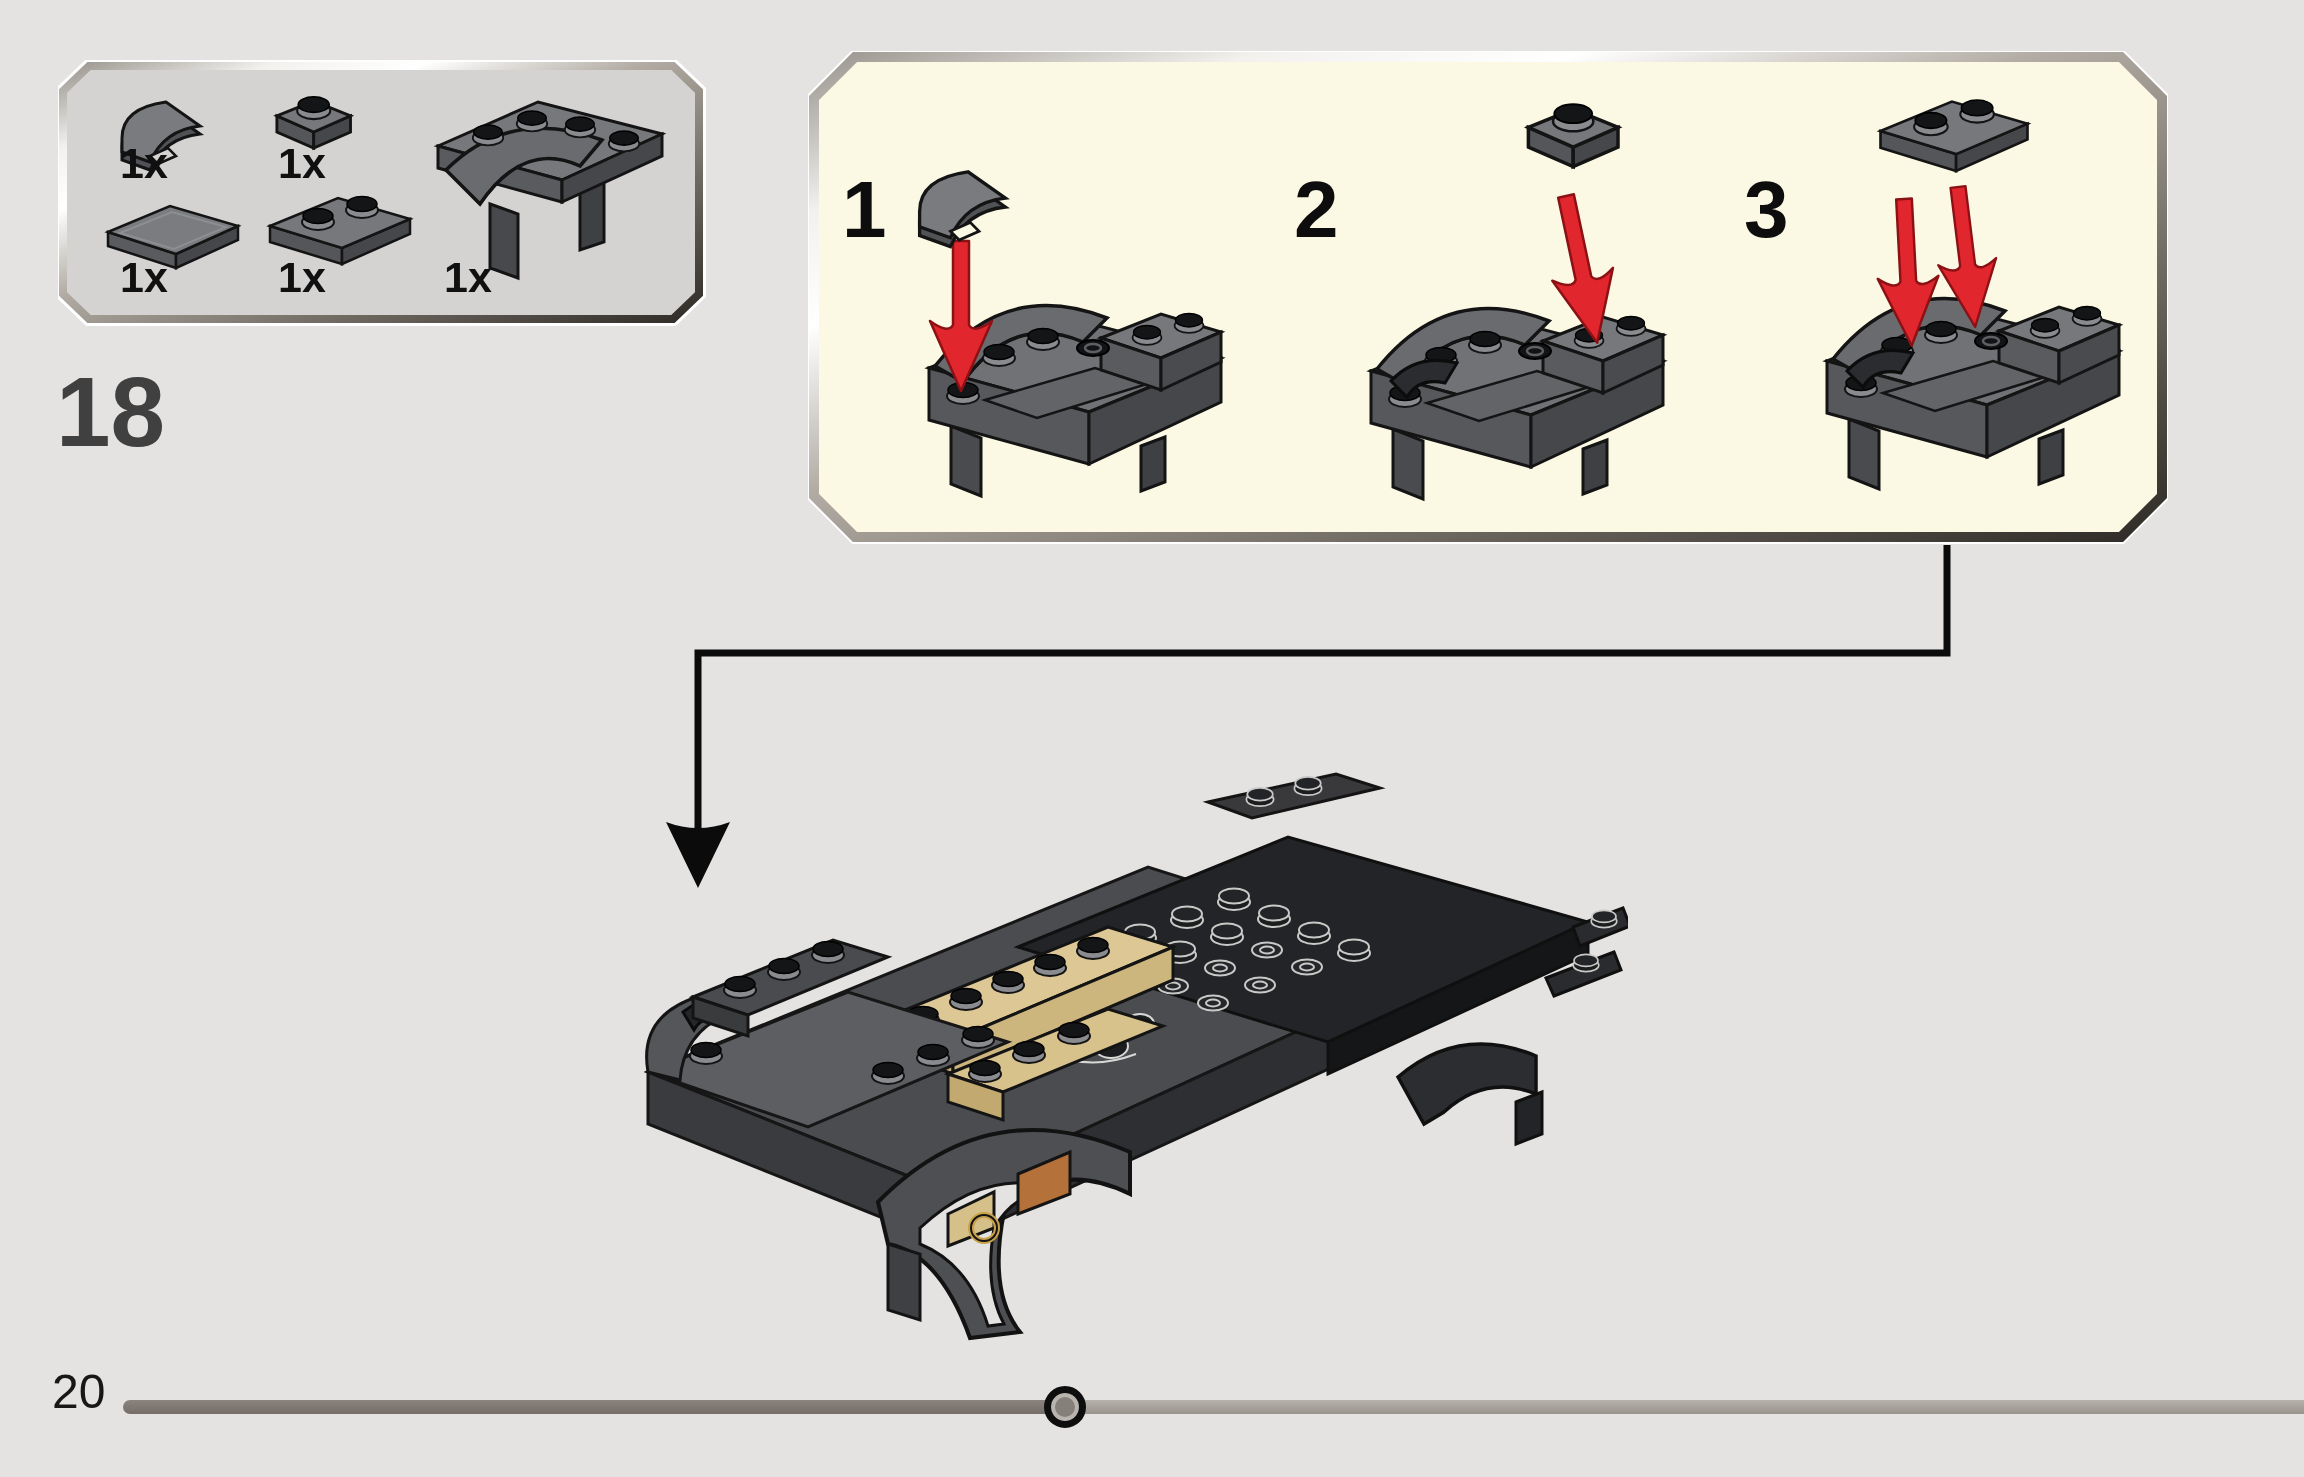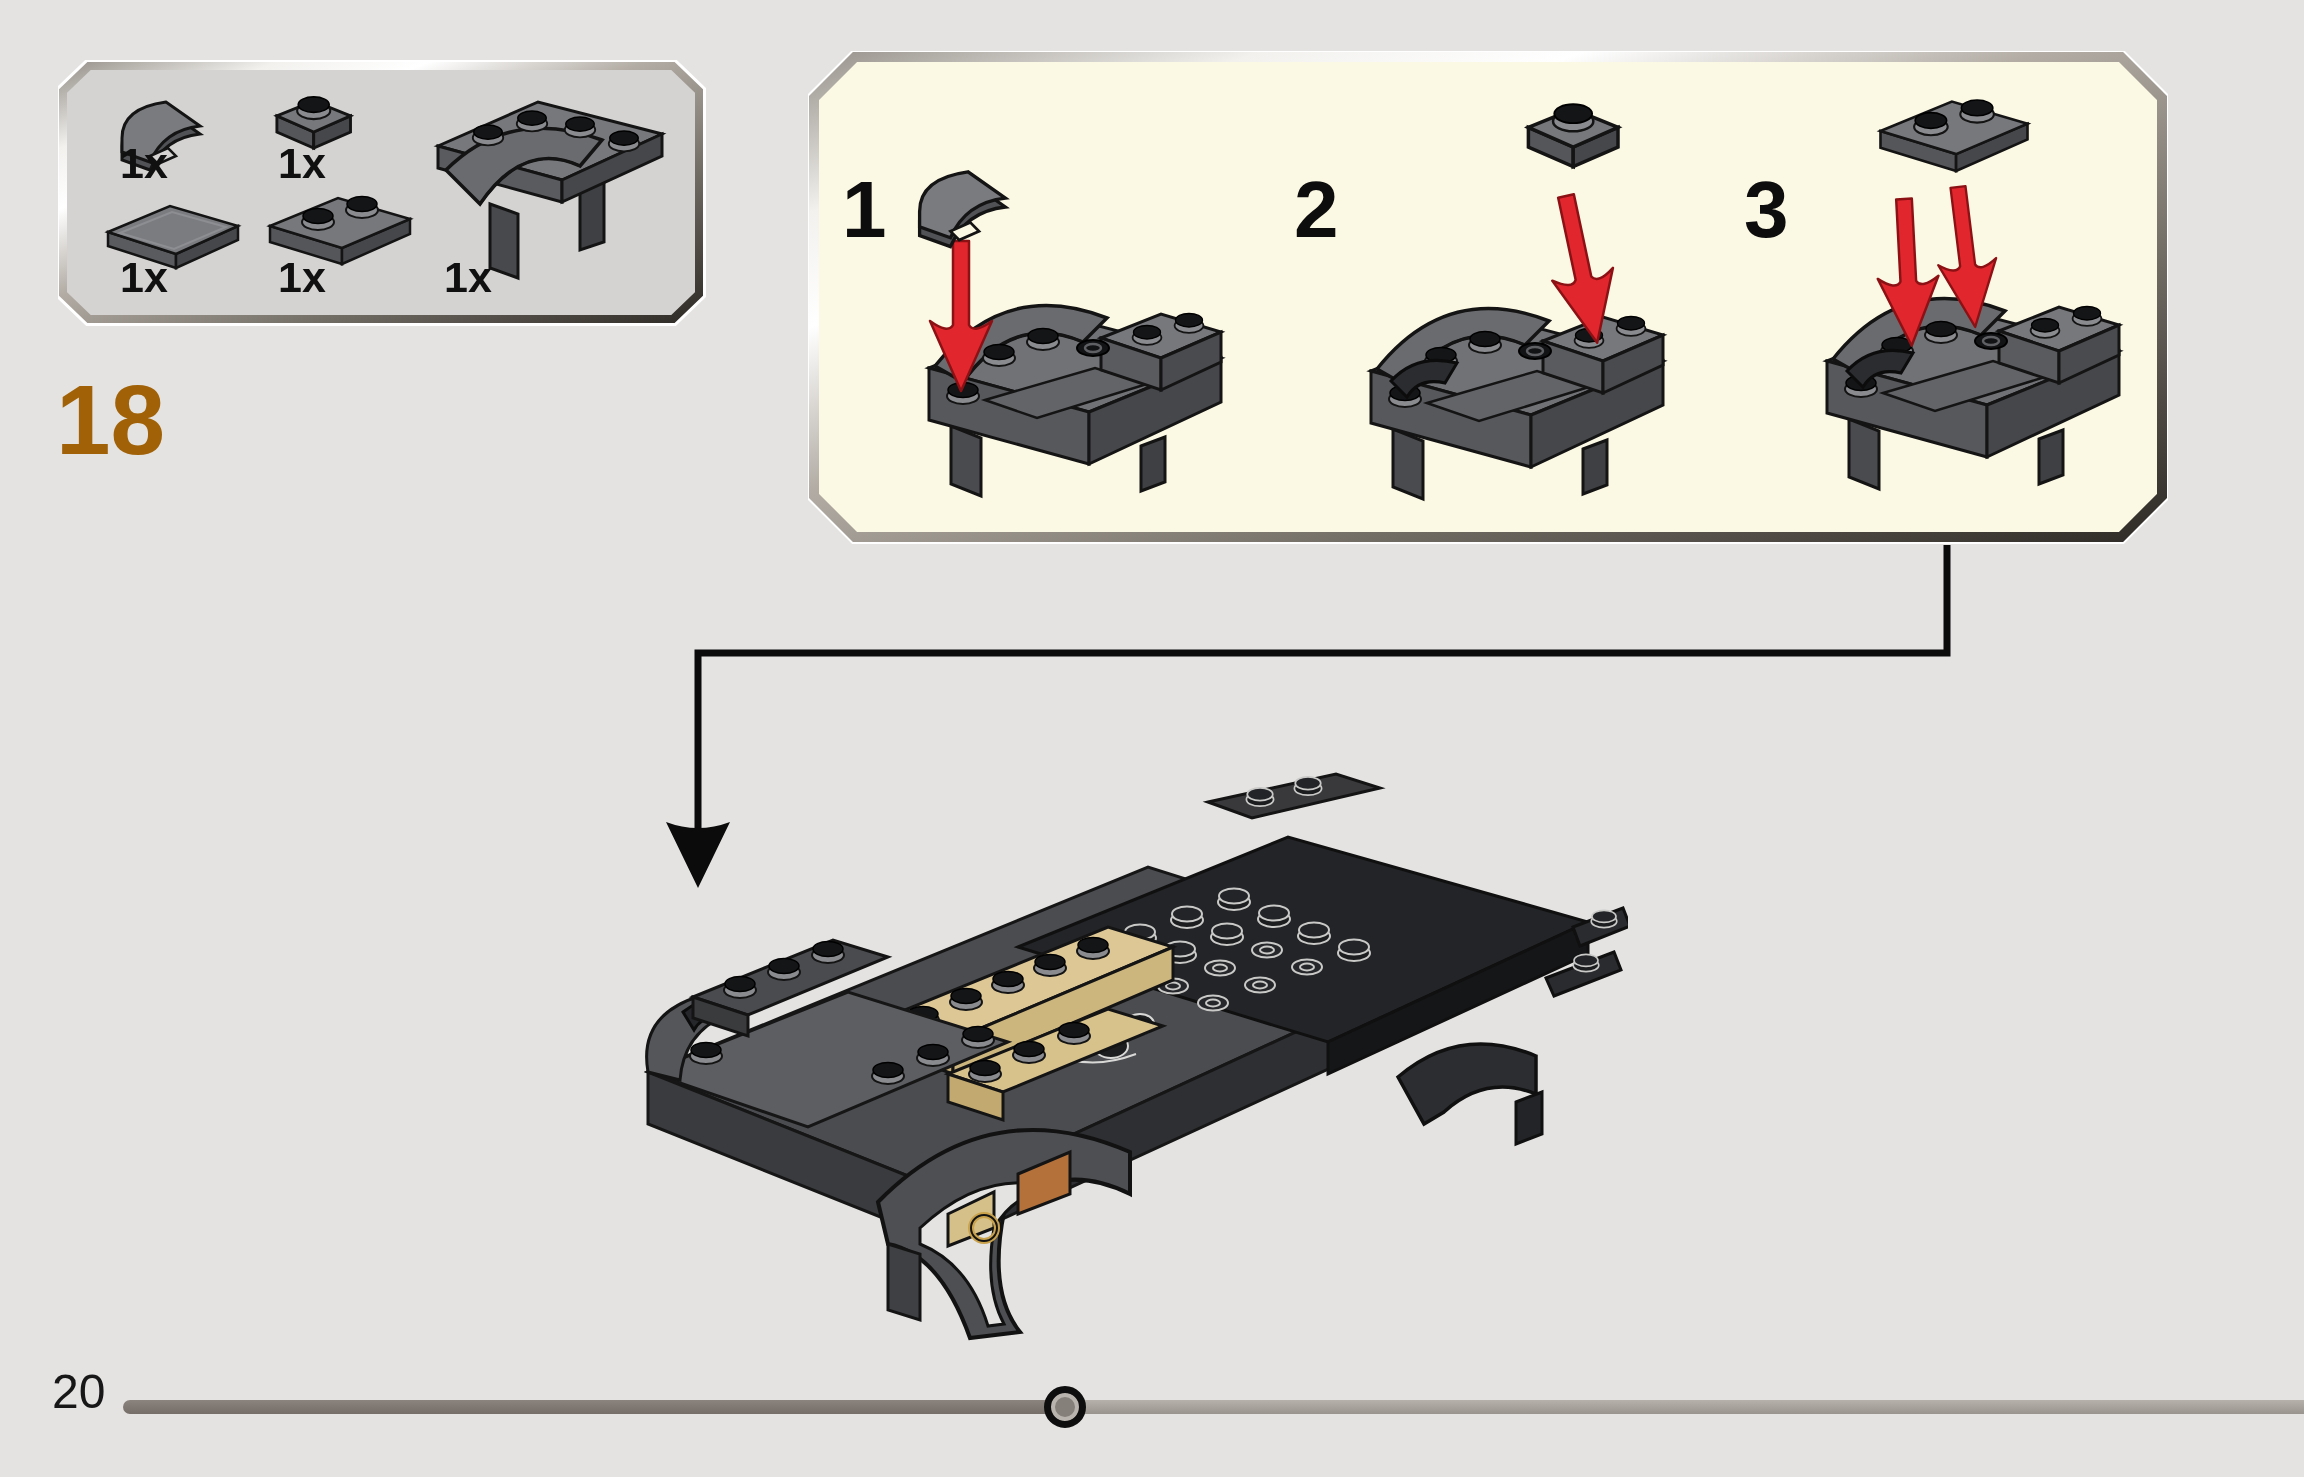--- a/index.html
+++ b/index.html
@@ -3,21 +3,21 @@
 <meta charset="utf-8">
 <style>
   html,body{margin:0;padding:0;}
   body{
     width:2304px;height:1477px;position:relative;overflow:hidden;
     background:#e4e3e2;
     font-family:"Liberation Sans",sans-serif;
   }
   .abs{position:absolute;}
   #step-number{
-    left:56px;top:364px;font-size:98px;font-weight:700;color:#a16207;letter-spacing:0px;
+    left:56px;top:356px;font-size:98px;font-weight:700;color:#404040;letter-spacing:0px;
   }
   #page-number{
     left:52px;top:1364px;font-size:48px;font-weight:400;color:#171717;
   }
   .qty-label{font-size:43px;font-weight:700;fill:#101010;}
   .substep-label{font-size:80px;font-weight:700;fill:#0d0d0d;}
   #track-dark{
     left:123px;top:1400px;width:942px;height:14px;
     background:linear-gradient(#8b847e,#746d68);
     border-radius:8px 0 0 8px;

